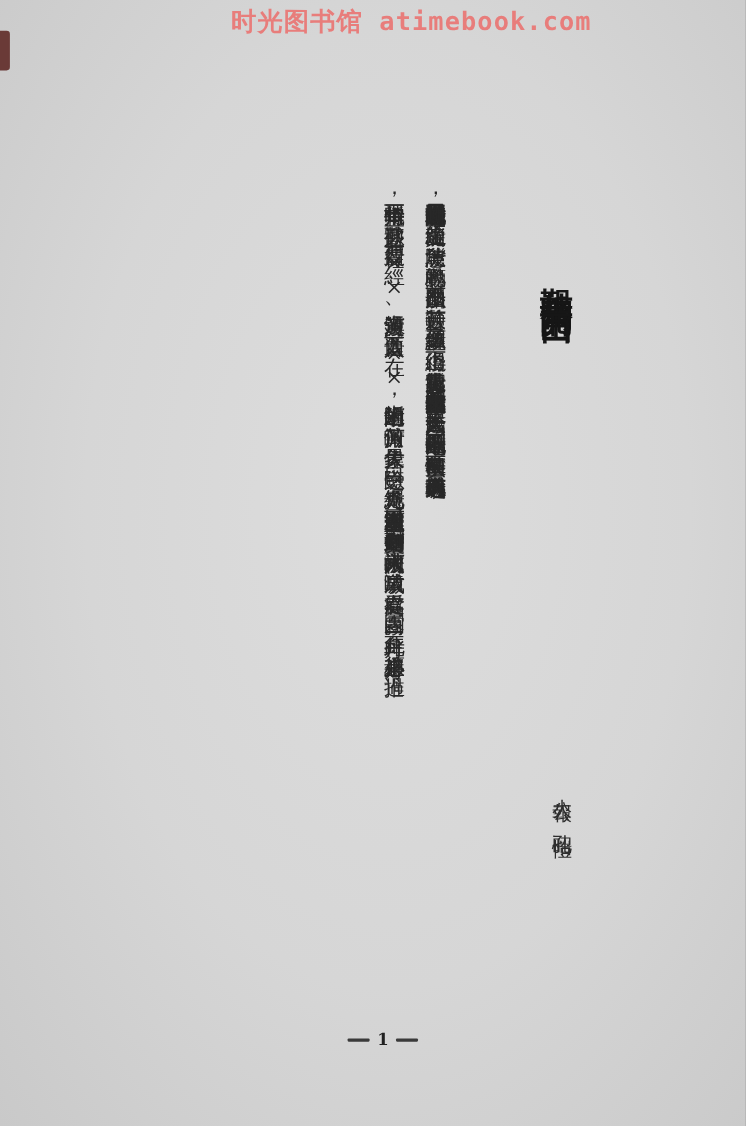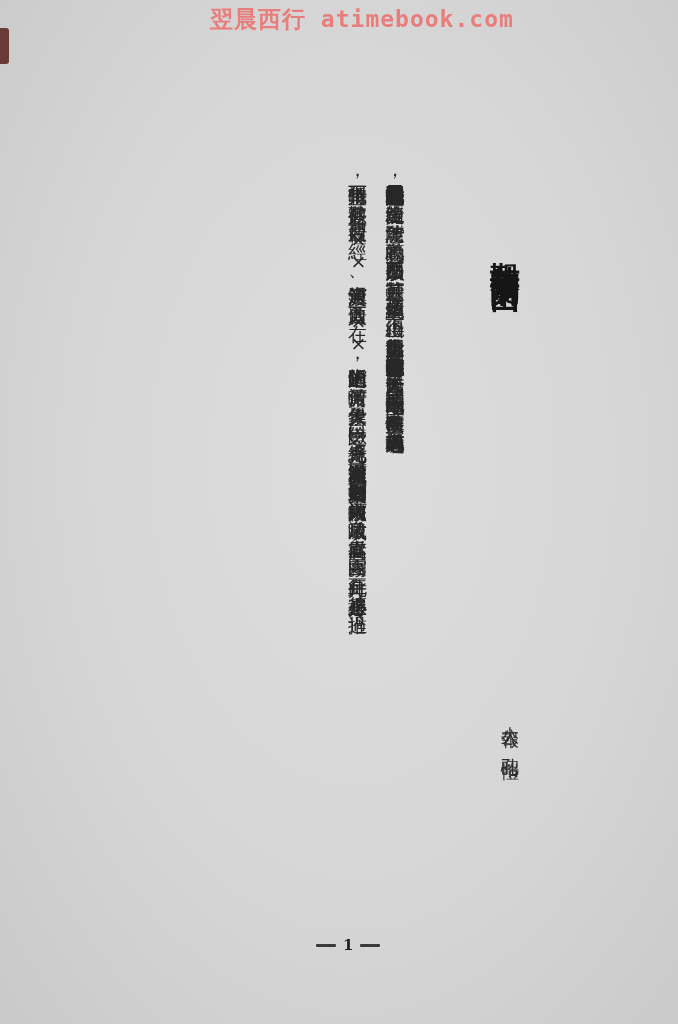--- a/index.html
+++ b/index.html
@@ -83,21 +83,21 @@
     font-weight: bold;
     color: #222;
     line-height: 1;
   }
 </style>
 </head>
 <body>
 
 <div class="page">
 
-  <div class="watermark">翌晨西行 atimebook.com</div>
+  <div class="watermark">时光图书馆 atimebook.com</div>
 
   <div class="scan-artifact"></div>
 
   <h1 class="title">艱苦奮鬥的山西</h1>
 
   <div class="body-text">
     <p>中外記者團於五月二十七日淸晨乘汽車離韓城赴宜川，途經黃龍山，急灣坡陡，驚心動魄，加以路面凸凹不平，顚簸甚苦、繞了三個多鐘頭、纔得下山。黃龍山爲太行支脈，本來一片荒凉自二十七年移冀魯豫難民開墾以來、迄今居民六萬餘人，已闢地二十七萬四千餘畝。惟墾區面積甚廣，目前仍有地曠人稀之感。</p>
     <p>下午三時抵宜川，歡迎甚盛。翌晨西行，經××鎭渡過黃河、進入晉西，在××鎭附近的山領上，俯瞰黃河，景象偉大，壺口之險，尤爲奇絕。壺口以上河面還相當寬、一到壺口河面突窄石壁如創，河水被束入峽內，激成噴泉，從高處看，一團白霧。舟行至此，必須移舟上岸、推過</p>
   </div>
 

